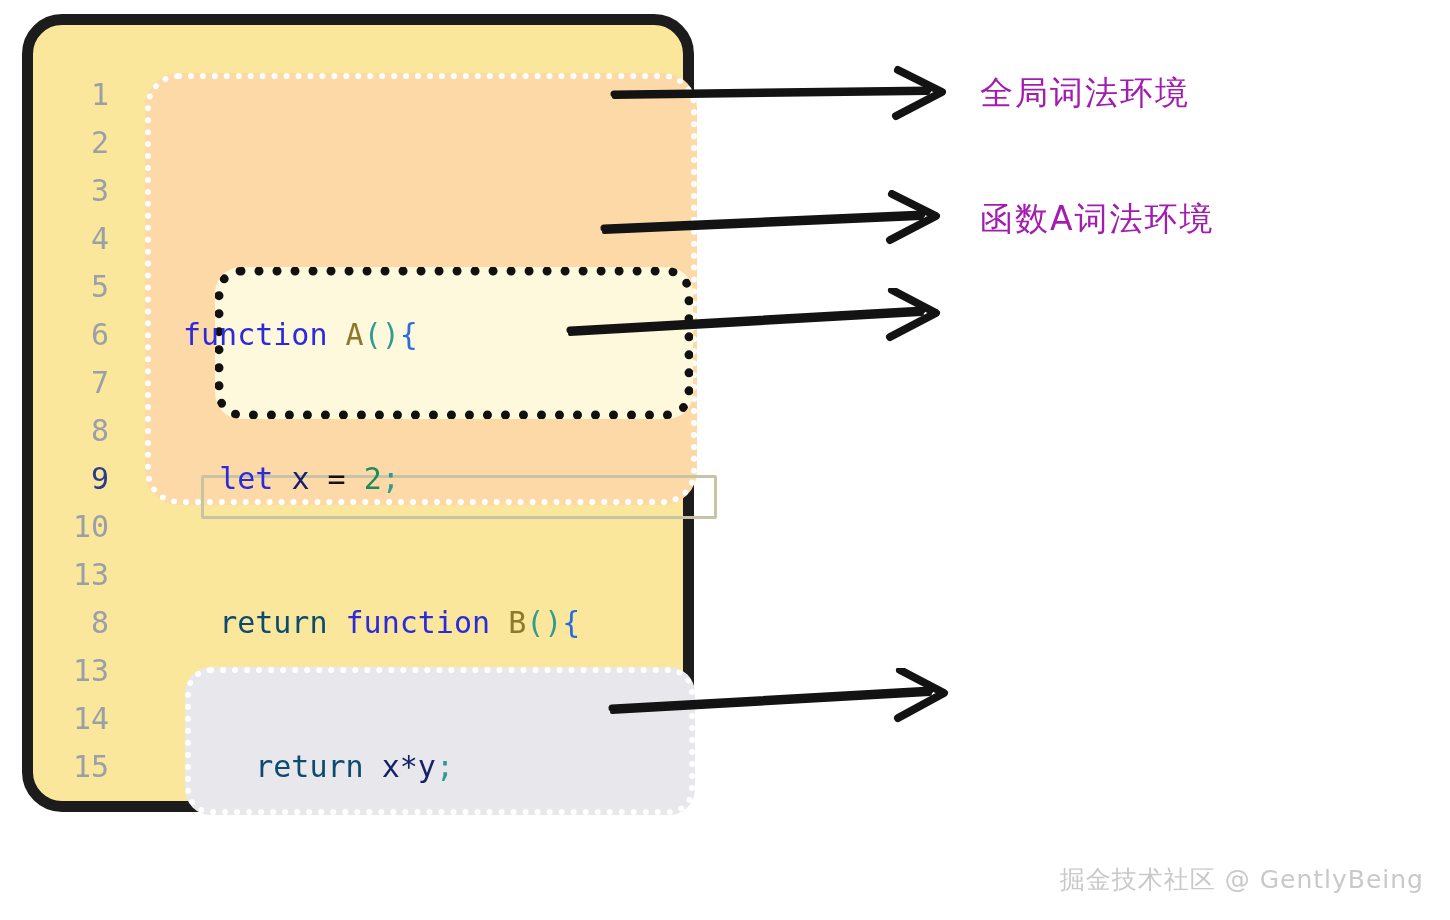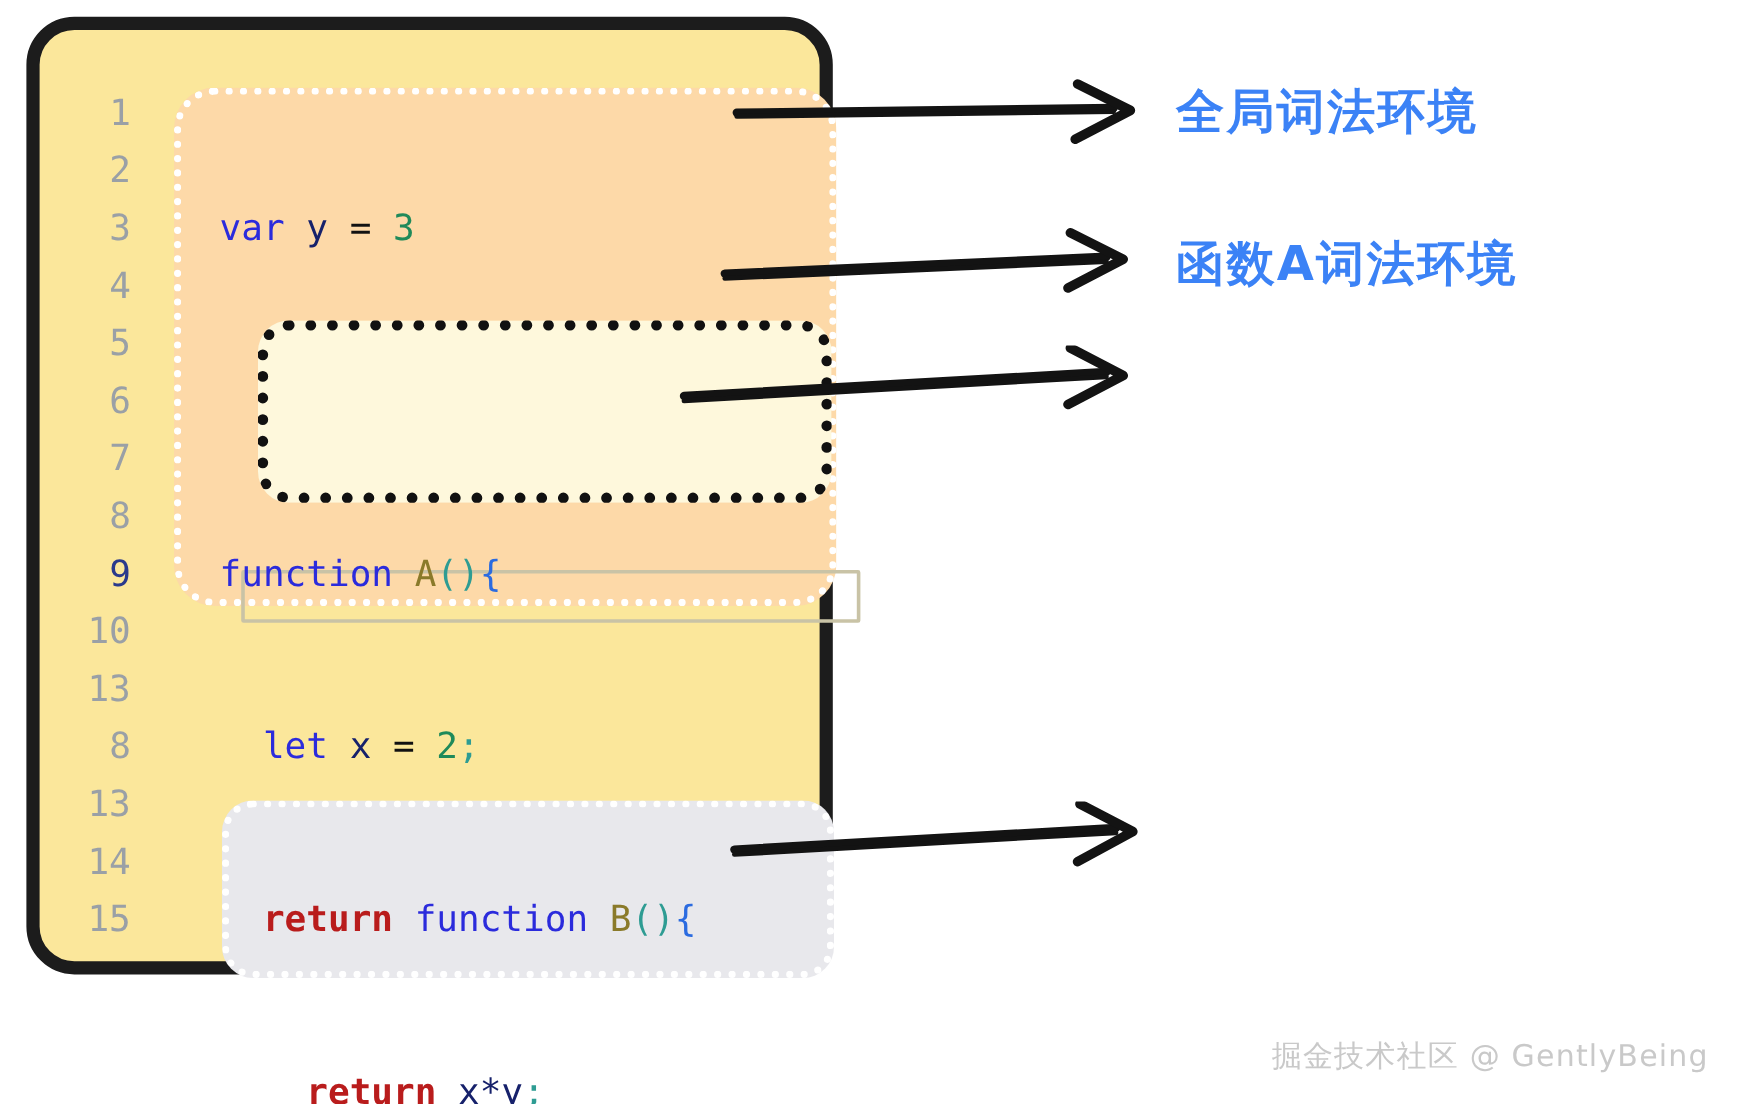--- a/index.html
+++ b/index.html
@@ -52,21 +52,21 @@
     top: 46px;
     font-family: "DejaVu Sans Mono", "Liberation Mono", monospace;
     font-size: 30px;
     line-height: 48px;
     white-space: pre;
     color: #16216b;
   }
   #code-text .row { display: block; height: 48px; }
 
   .kw      { color: #2b2bdc; }          
-  .kw-ret  { color: #b91c1c; font-weight: bold; }          
+  .kw-ret  { color: #0c4a6e; }          
   .ident   { color: #16216b; }          
   .fn      { color: #8a7a2a; }          
   .num     { color: #1f8a5a; }          
   .op      { color: #111111; }          
   .paren   { color: #2e9c93; }          
   .brace   { color: #2b6be0; }          
   .semi    { color: #2e9c93; }
 
   
   .scope {
@@ -115,23 +115,23 @@
   }
 
   
   .annotation {
     position: absolute;
     display: flex;
     align-items: center;
   }
   .annotation .label {
     font-family: "DejaVu Sans", sans-serif;
-    font-size: 40px;
-    font-weight: 700;
-    color: #3b82f6;
+    font-size: 33px;
+    font-weight: 400;
+    color: #a21caf;
     letter-spacing: 2px;
     white-space: nowrap;
   }
   .arrow-svg { display: block; }
 
   
   #watermark {
     position: absolute;
     right: 26px;
     bottom: 24px;
@@ -166,21 +166,20 @@
     <span class="ln active">9</span>
     <span class="ln">10</span>
     <span class="ln">13</span>
     <span class="ln">8</span>
     <span class="ln">13</span>
     <span class="ln">14</span>
     <span class="ln">15</span>
   </div>
 
   <div id="code-text">
-    <span class="row"><span class="kw">var</span><span class="ident"> </span><span class="ident">y</span><span class="ident"> </span><span class="op">=</span><span class="ident"> </span><span class="num">3</span></span>
     <span class="row"></span>
     <span class="row"><span class="kw">function</span><span class="ident"> </span><span class="fn">A</span><span class="paren">()</span><span class="brace">{</span></span>
     <span class="row"><span class="ident">  </span><span class="kw">let</span><span class="ident"> </span><span class="ident">x</span><span class="ident"> </span><span class="op">=</span><span class="ident"> </span><span class="num">2</span><span class="semi">;</span></span>
     <span class="row"><span class="ident">  </span><span class="kw-ret">return</span><span class="ident"> </span><span class="kw">function</span><span class="ident"> </span><span class="fn">B</span><span class="paren">()</span><span class="brace">{</span></span>
     <span class="row"><span class="ident">    </span><span class="kw-ret">return</span><span class="ident"> </span><span class="ident">x*y</span><span class="semi">;</span></span>
     
     
     
     
     

